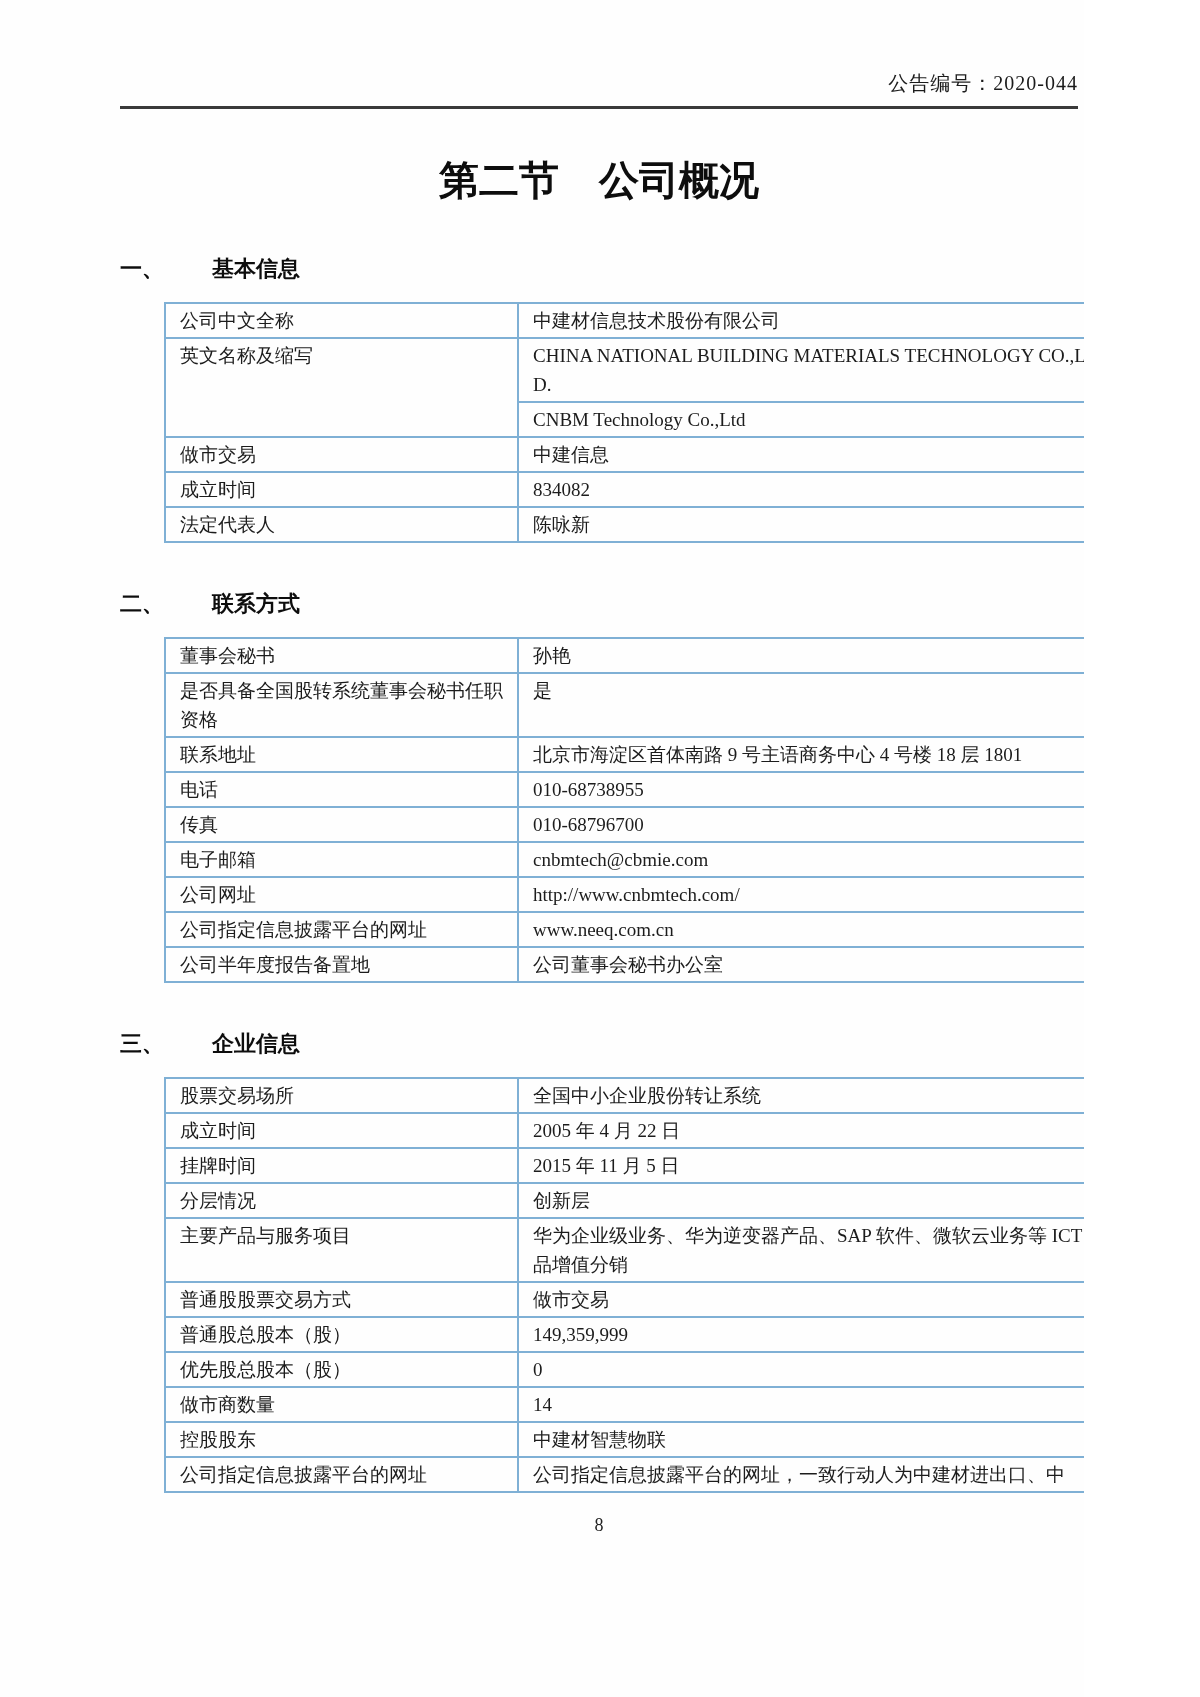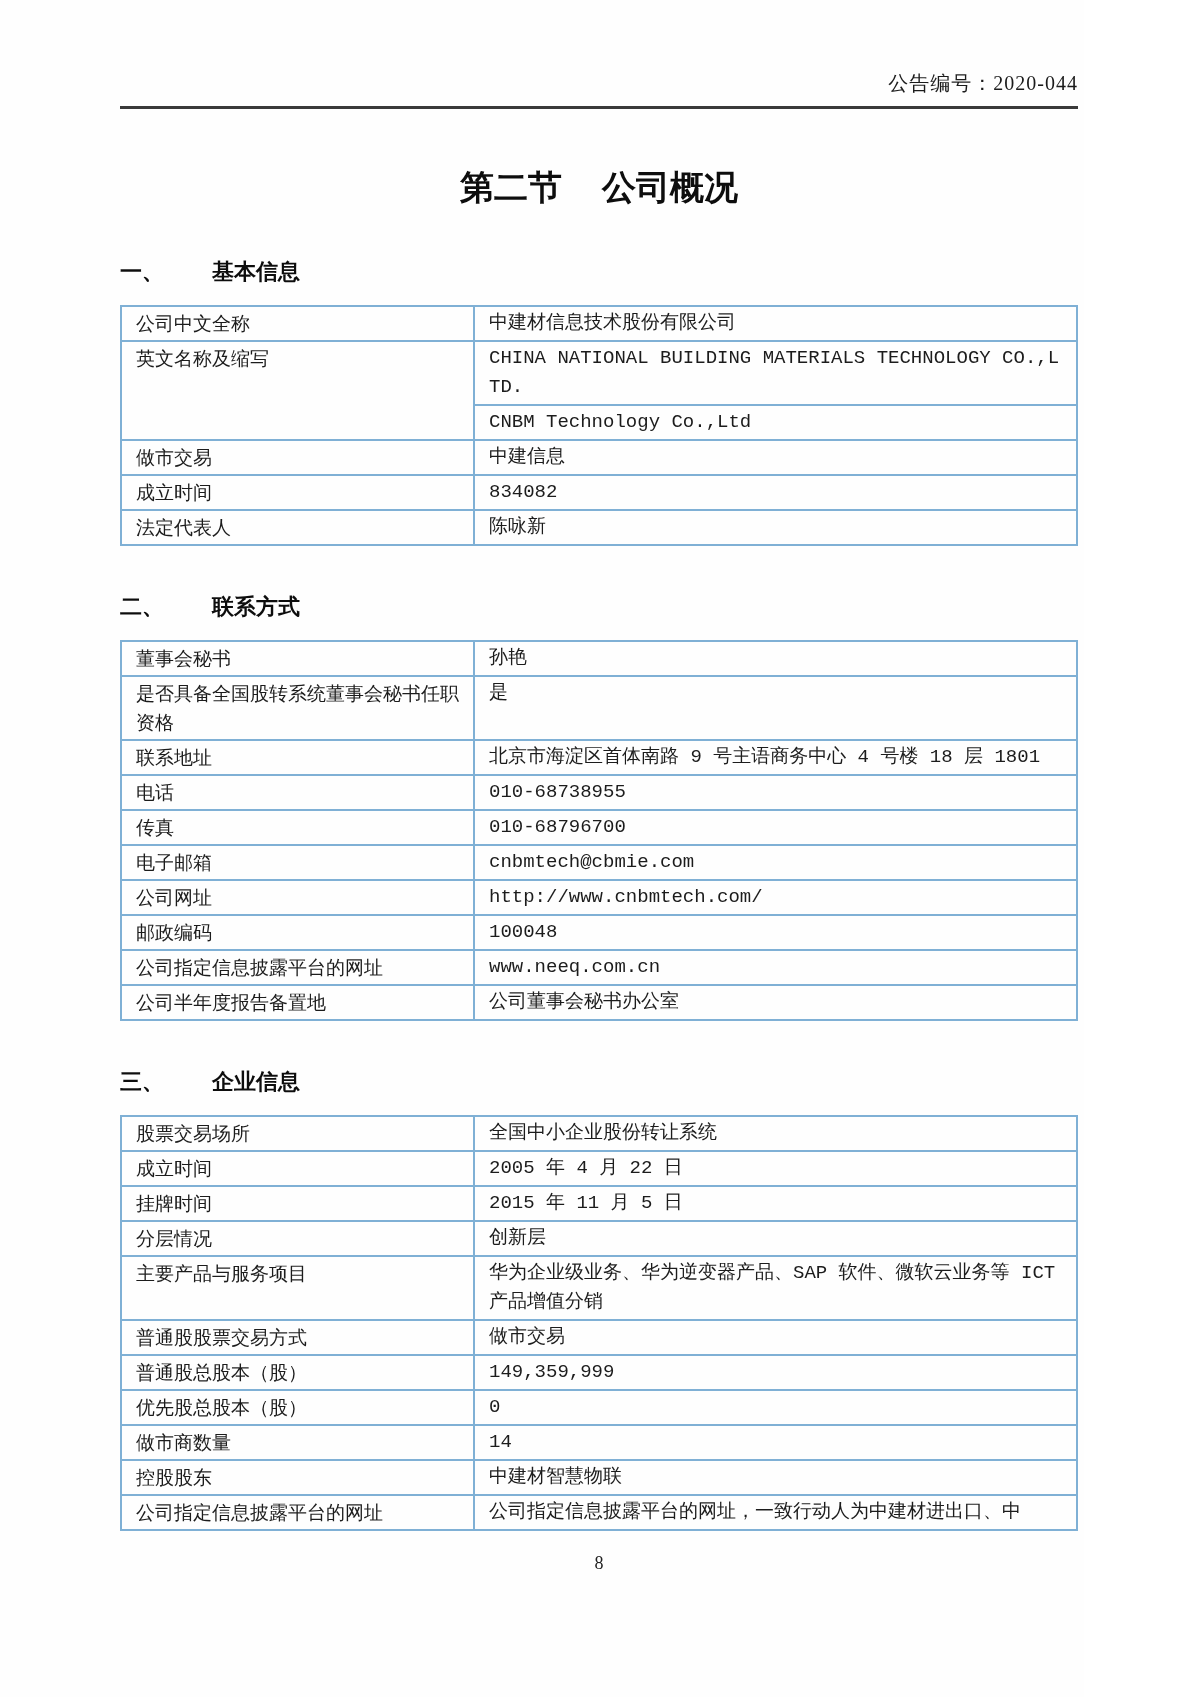--- a/index.html
+++ b/index.html
@@ -9,38 +9,38 @@
     background:#fefefe;
     font-family:"Liberation Serif","DejaVu Serif",serif;
     color:#1d1d1d;
     overflow:hidden;
   }
   .content { position:absolute; left:120px; top:70px; width:958px; }
 
   .hdr-ann { text-align:right; font-size:20px; letter-spacing:1px; color:#1b1b1b; }
   .rule { height:3px; background:#3a3a3a; margin-top:9px; }
 
-  .title { text-align:center; font-weight:bold; font-size:34px; color:#0d0d0d; margin-top:56px; }
+  .title { text-align:center; font-weight:bold; font-size:40px; color:#0d0d0d; margin-top:44px; }
   .title .t-gap { display:inline-block; width:40px; }
 
   .sec-head { display:flex; font-weight:bold; font-size:22px; color:#0d0d0d; margin-top:46px; }
   .sec-num { width:92px; flex:0 0 92px; }
 
-  table.info { width:100%; border-collapse:collapse; table-layout:fixed; margin-top:18px; }
+  table.info { width:100%; border-collapse:collapse; table-layout:fixed; margin-top:18px;margin-left:44px; }
   table.info col.c1 { width:353px; }
   table.info td {
     border:2px solid #7fb0d5;
     vertical-align:top;
     font-size:19px;
     line-height:29px;
     padding:2px 14px;
     color:#1c1c1c;
     word-break:break-all;
   }
-  td.val { font-family:Liberation Mono, monospace; font-size:18px; }
+  td.val { font-family:Liberation Serif, serif; font-size:18px; }
 
   .footer { text-align:center; margin-top:22px; font-size:18px; color:#222; }
 </style>
 </head>
 <body>
 
 <div class="page">
   <div class="content">
 
     <div class="hdr-ann">公告编号：2020-044</div>
@@ -118,24 +118,20 @@
         </tr>
         <tr>
           <td class="lbl">电子邮箱</td>
           <td class="val">cnbmtech@cbmie.com</td>
         </tr>
         <tr>
           <td class="lbl">公司网址</td>
           <td class="val">http://www.cnbmtech.com/</td>
         </tr>
         <tr>
-          <td class="lbl">邮政编码</td>
-          <td class="val">100048</td>
-        </tr>
-        <tr>
           <td class="lbl">公司指定信息披露平台的网址</td>
           <td class="val">www.neeq.com.cn</td>
         </tr>
         <tr>
           <td class="lbl">公司半年度报告备置地</td>
           <td class="val">公司董事会秘书办公室</td>
         </tr>
       </tbody>
     </table>
 

